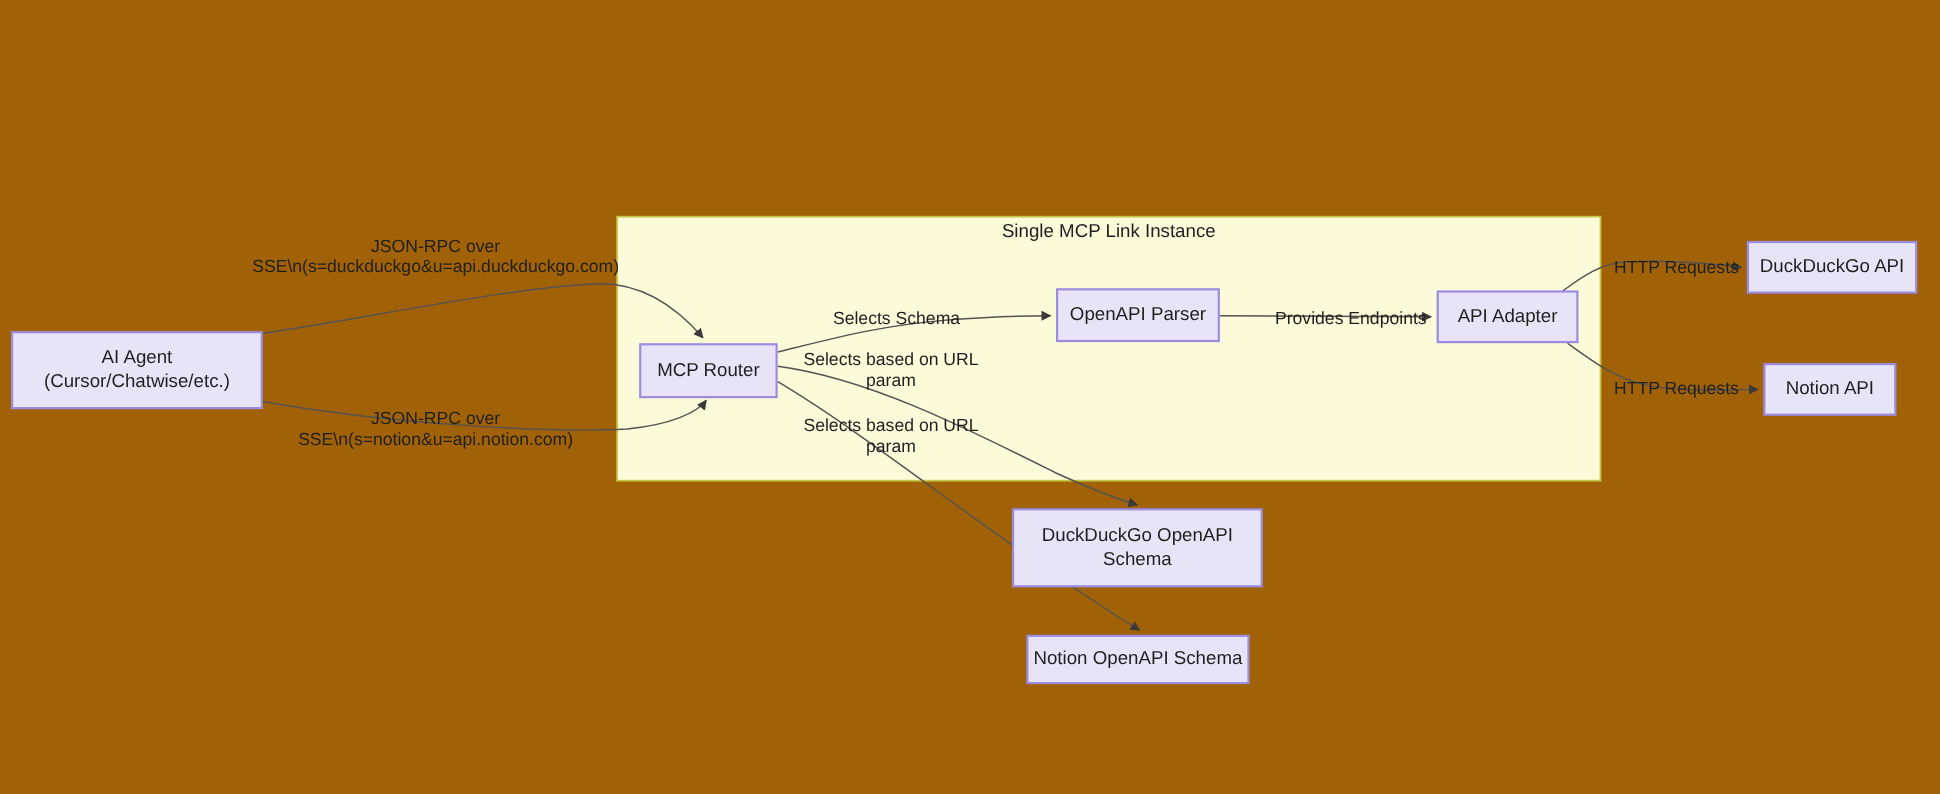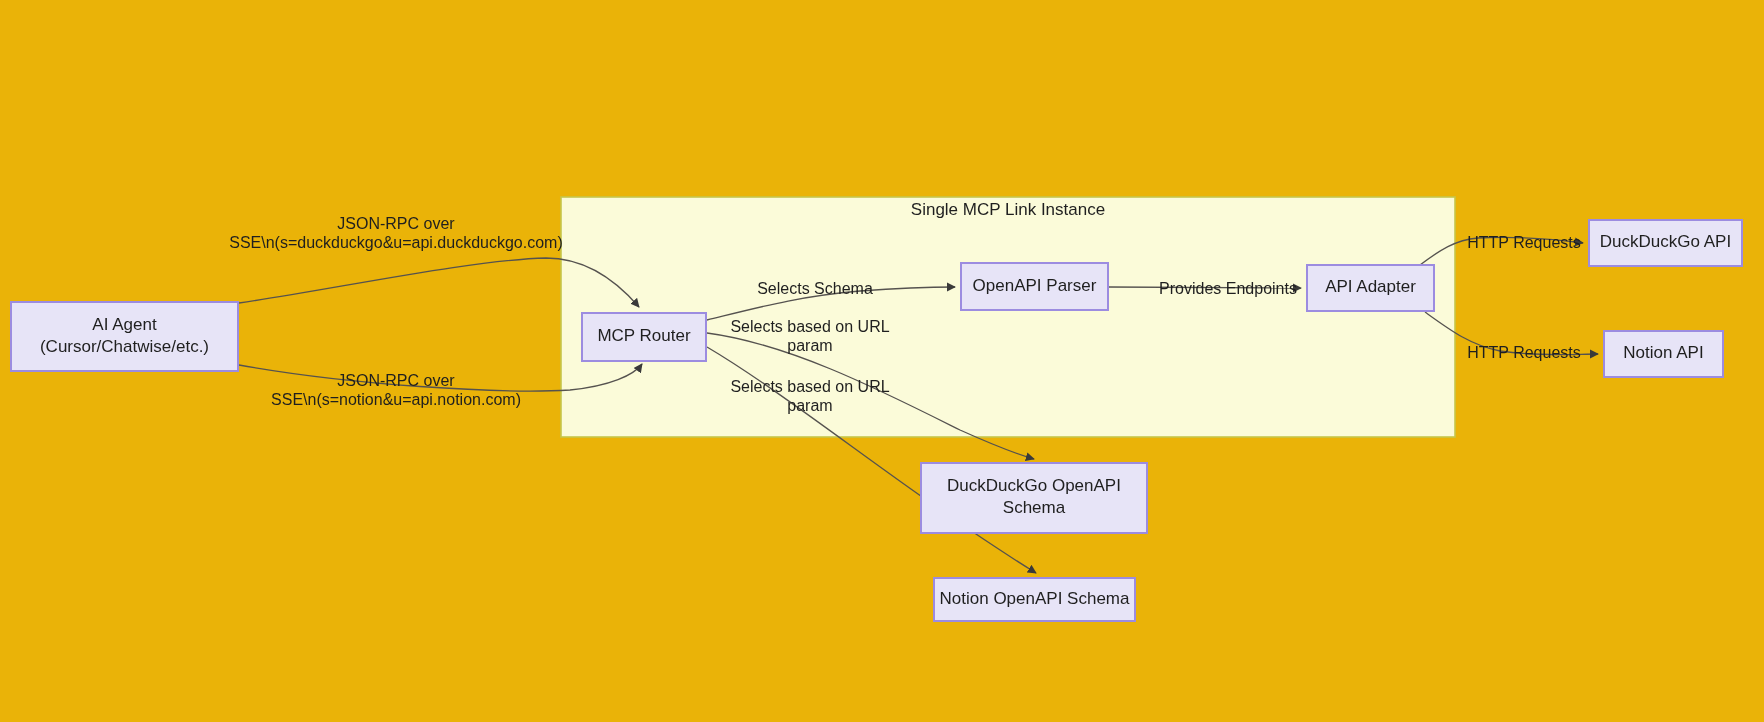--- a/index.html
+++ b/index.html
@@ -10,21 +10,21 @@
   body {
     width: 1764px;
     height: 722px;
     font-family: "Liberation Sans", sans-serif;
     overflow: hidden;
   }
   #diagram-root {
     position: relative;
     width: 1764px;
     height: 722px;
-    background: #eab308;
+    background: #a16207;
   }
   svg.diagram {
     display: block;
     width: 1764px;
     height: 722px;
   }
   .node-label {
     font-family: "Liberation Sans", sans-serif;
     font-size: 17px;
     fill: #1f1f1f;

